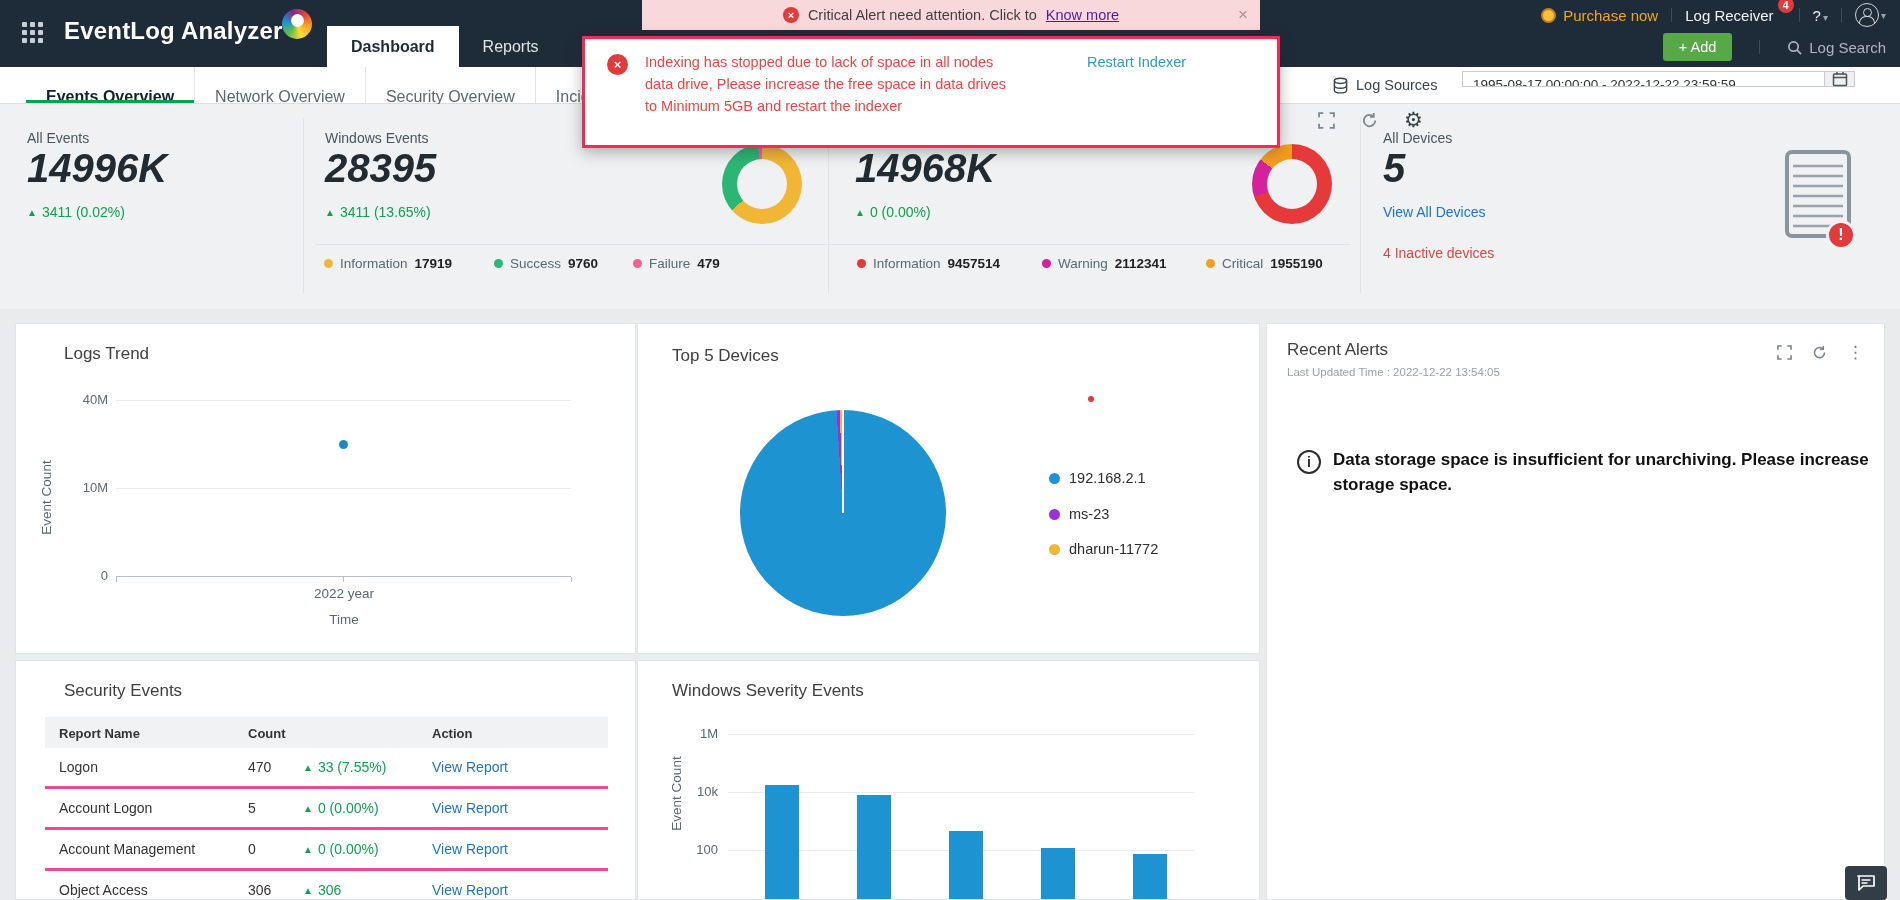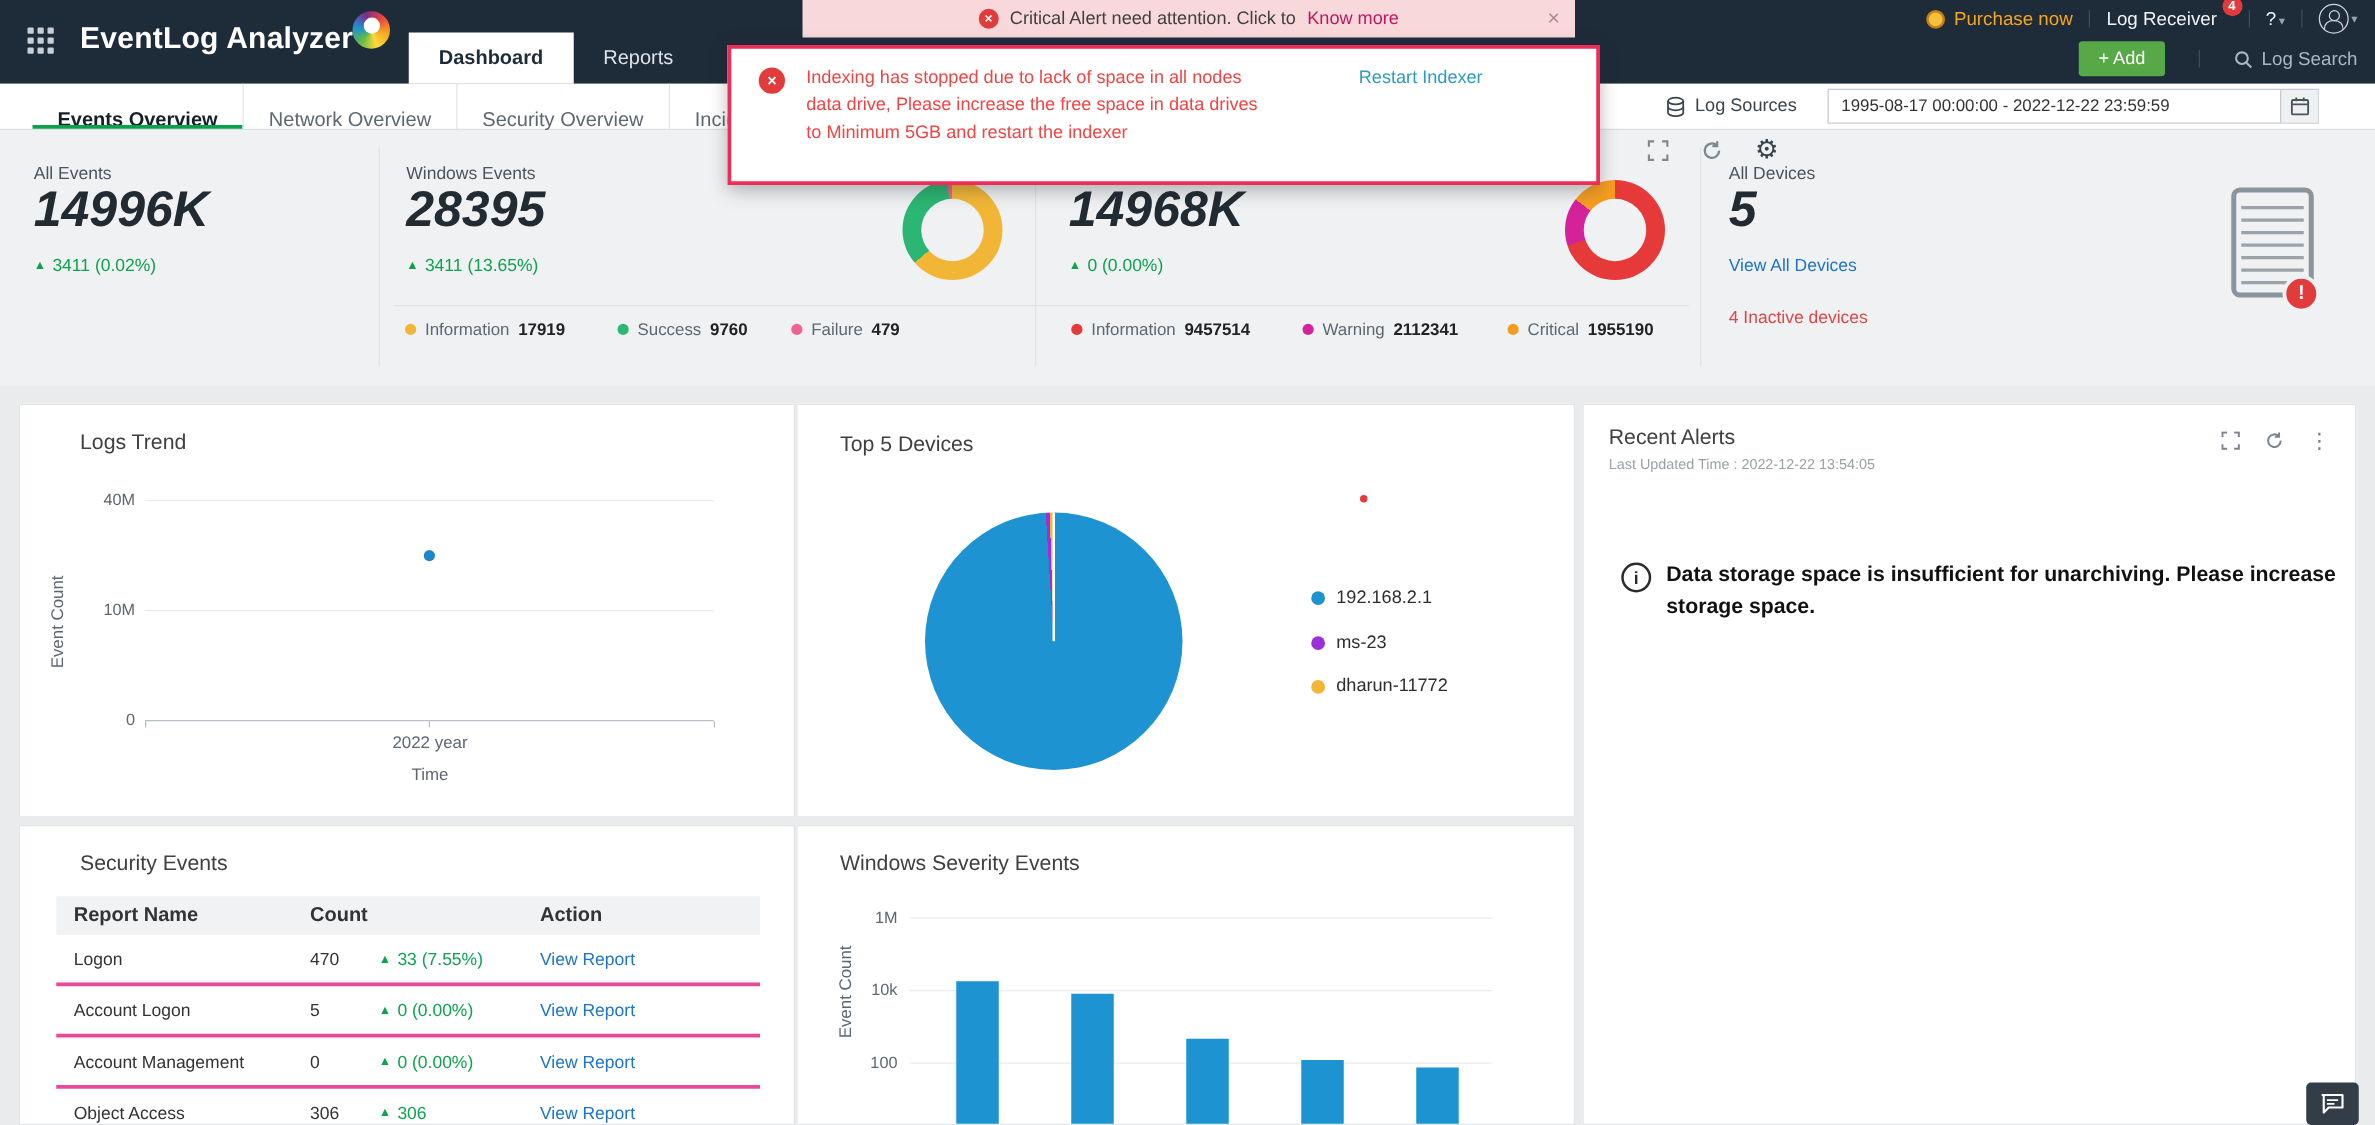--- a/index.html
+++ b/index.html
@@ -35,21 +35,21 @@
   .logsearch{display:flex;align-items:center;gap:7px;color:#aab6c2;font-size:15px;cursor:pointer;}
 
   
   .subnav{position:absolute;left:0;top:67px;width:100%;height:37px;background:#fff;border-bottom:1px solid #dcdfe2;}
   .snav{position:absolute;left:26px;top:0;height:36px;display:flex;}
   .stab{padding:12px 20px;line-height:36px;font-size:16px;color:#5d6771;cursor:pointer;position:relative;white-space:nowrap;}
   .stab + .stab{border-left:1px solid #e1e4e7;}
   .stab.active{color:#15202b;font-weight:700;}
   .stab.active::after{content:'';position:absolute;left:0;right:0;bottom:0;height:3px;background:#0aa14e;}
   .log-sources{position:absolute;left:1333px;top:0;height:36px;display:flex;align-items:center;gap:8px;font-size:14.5px;color:#39434c;cursor:pointer;}
-  .datebox{position:absolute;left:1462px;top:71px;width:393px;height:28px;background:#fff;border:1px solid #c6cbd0;display:flex;z-index:5;}
+  .datebox{position:absolute;left:1462px;top:71px;width:393px;height:16px;background:#fff;border:1px solid #c6cbd0;display:flex;z-index:5;}
   .dtext{flex:1;padding:0 10px;line-height:26px;font-size:13.5px;color:#333;white-space:nowrap;overflow:hidden;}
   .dcal{width:30px;border-left:1px solid #c6cbd0;background:#eef0f2;display:flex;align-items:center;justify-content:center;cursor:pointer;}
 
   
   .dash-actions{position:absolute;left:1318px;top:110px;display:flex;gap:26px;align-items:center;z-index:4;}
   .dicon{cursor:pointer;display:flex;align-items:center;}
   .gear-glyph{font-size:21px;color:#39434c;line-height:20px;cursor:pointer;}
 
   
   .stats{position:absolute;left:0;top:104px;width:100%;height:205px;background:#eff1f2;}
@@ -89,32 +89,32 @@
   .pie-line{position:absolute;left:204px;top:86px;width:2px;height:103px;background:#fff;}
   .pleg{position:absolute;left:411px;display:flex;gap:9px;align-items:center;font-size:14.5px;color:#2e2e2e;}
   .pdot{width:11px;height:11px;border-radius:50%;flex:none;}
   .reddot{position:absolute;left:450px;top:72px;width:6px;height:6px;border-radius:50%;background:#e23b3b;}
   .updated{position:absolute;left:20px;top:42px;font-size:11.5px;color:#9aa1a8;}
   .pa-icons{position:absolute;right:20px;top:18px;display:flex;gap:20px;align-items:center;color:#7a838c;}
   .more-glyph{font-size:17px;color:#7a838c;cursor:pointer;}
   .info-circle{position:absolute;left:30px;top:126px;width:24px;height:24px;border:2px solid #2c2c2c;border-radius:50%;text-align:center;line-height:20px;font-size:14px;font-weight:700;color:#2c2c2c;}
   .alert-msg{position:absolute;left:66px;top:124px;width:540px;font-size:17px;font-weight:700;color:#111;line-height:1.45;}
   .table{position:absolute;left:29px;top:56px;width:563px;font-size:14px;color:#333;}
-  .thead{position:relative;height:31px;background:#f0f2f4;font-weight:700;font-size:16px;color:#333;}
+  .thead{position:relative;height:31px;background:#f0f2f4;font-weight:700;font-size:13px;color:#333;}
   .trow{position:relative;height:41px;border-bottom:3px solid #ec4899;}
   .c-name{position:absolute;left:14px;top:50%;transform:translateY(-50%);}
   .c-count{position:absolute;left:203px;top:50%;transform:translateY(-50%);}
   .c-trend{position:absolute;left:258px;top:50%;transform:translateY(-50%);color:#0ea24f;display:flex;gap:5px;align-items:center;}
   .c-action{position:absolute;left:387px;top:50%;transform:translateY(-50%);color:#1d74c8;cursor:pointer;}
   .bar{position:absolute;width:34px;background:#1d93d2;}
 
   
   .banner{position:absolute;left:642px;top:0;width:618px;height:30px;background:#f9d8dc;display:flex;align-items:center;justify-content:center;gap:9px;z-index:60;font-size:14.5px;color:#3f3f3f;}
   .cicon{width:16px;height:16px;border-radius:50%;background:#e23b3b;color:#fff;font-size:11px;font-weight:700;text-align:center;line-height:16px;flex:none;}
-  .know{cursor:pointer;color:#be185d;}
+  .know{text-decoration:underline;cursor:pointer;color:#4c1d95;}
   .bclose{position:absolute;right:12px;top:50%;transform:translateY(-50%);color:#b08a90;font-size:17px;cursor:pointer;}
   .popup{position:absolute;left:582px;top:36px;width:698px;height:112px;background:#fff;border:3px solid #ef2b57;box-shadow:0 4px 14px rgba(40,40,40,.35);z-index:70;}
   .picon{position:absolute;left:22px;top:15px;width:21px;height:21px;border-radius:50%;background:#e23b3b;color:#fff;font-weight:700;font-size:13px;text-align:center;line-height:21px;}
   .pmsg{position:absolute;left:60px;top:13px;width:372px;font-size:14.5px;color:#ef4444;line-height:1.5;}
   .pact{position:absolute;left:502px;top:15px;font-size:14.5px;color:#2d9cc3;cursor:pointer;white-space:nowrap;}
   .chat-fab{position:absolute;left:1845px;top:866px;width:42px;height:34px;background:#333d47;border-radius:4px;display:flex;align-items:center;justify-content:center;z-index:40;cursor:pointer;}
 </style>
 </head>
 <body>
 

